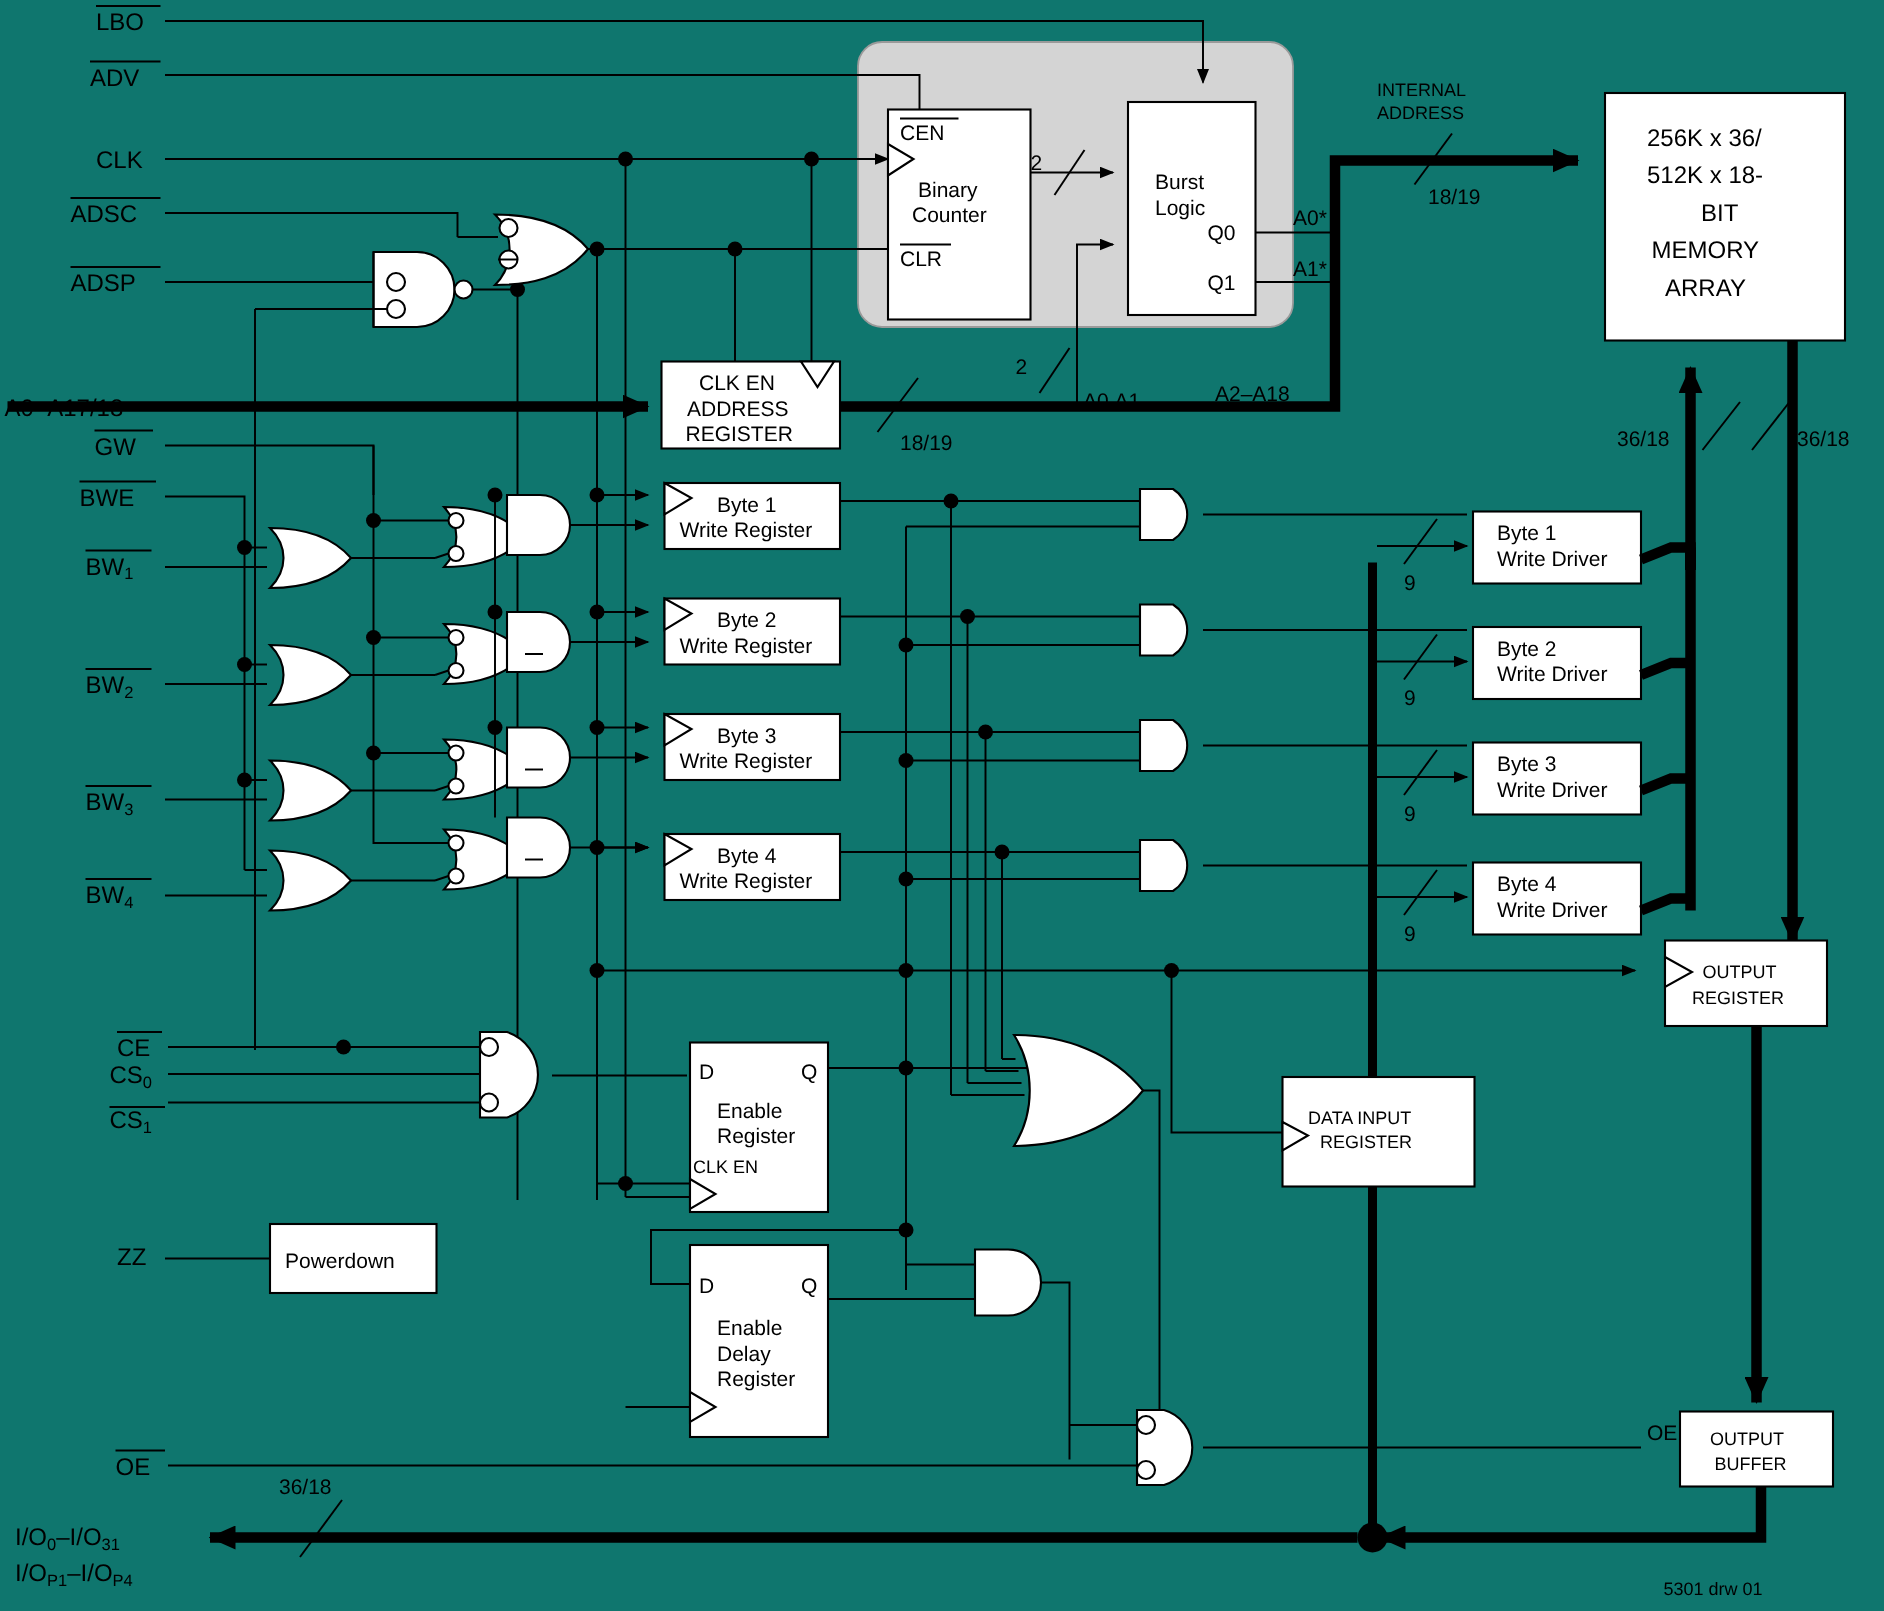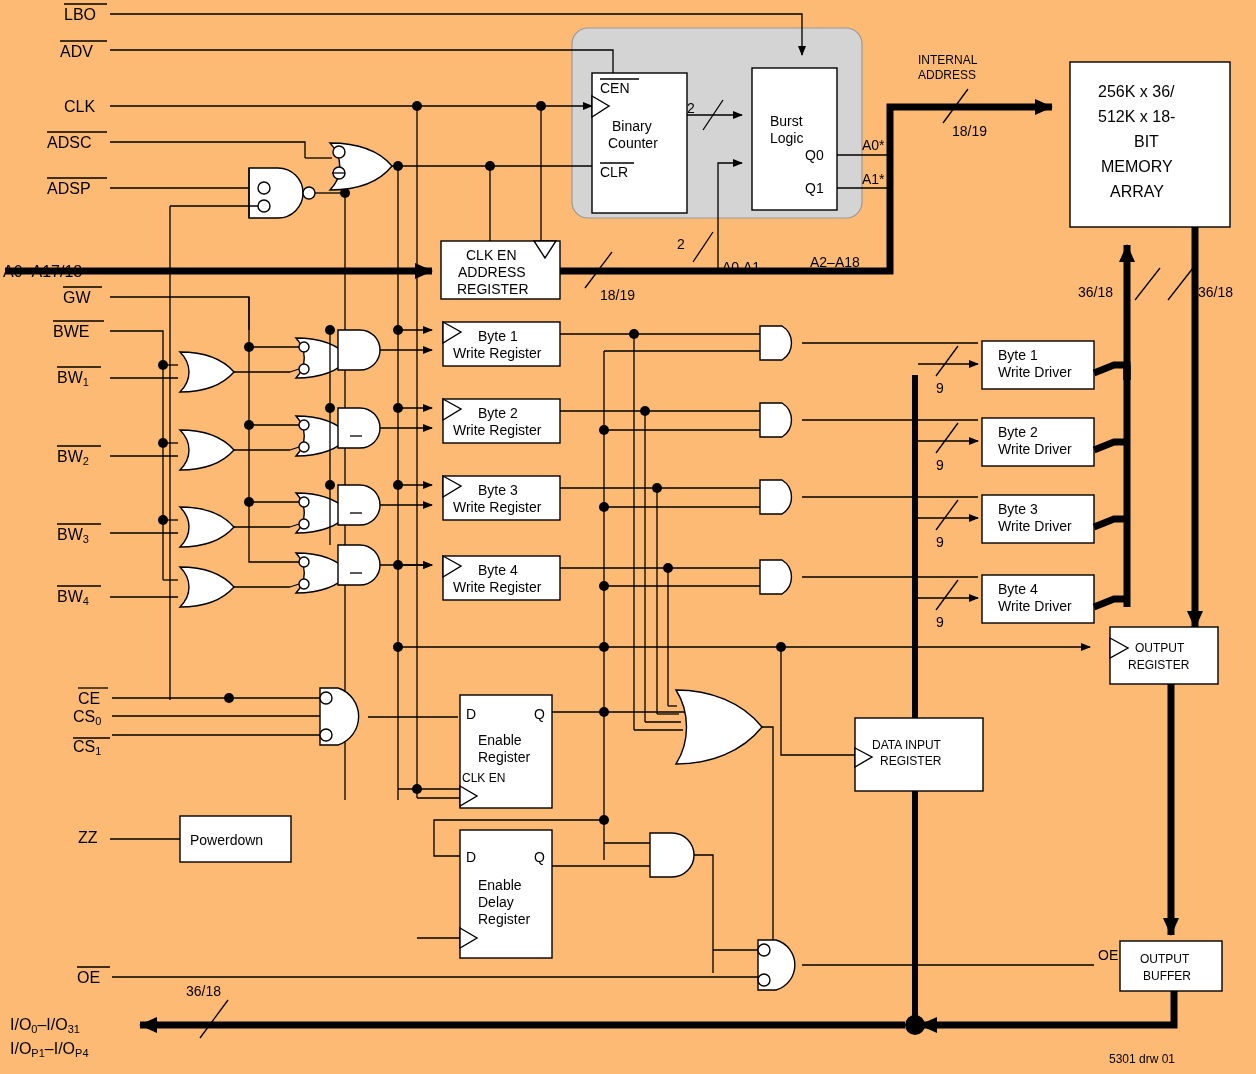--- a/index.html
+++ b/index.html
@@ -1,17 +1,17 @@
 <!DOCTYPE html>
 <html><head>
 <meta charset="utf-8">
 <style>
   html,body{margin:0;padding:0;background:#ffffff;}
   body{font-family:"Liberation Sans",sans-serif;}
-  #root{position:relative;width:1256px;height:1074px;background:#fdba74;overflow:hidden;}
+  #root{position:relative;width:1256px;height:1074px;background:#0f766e;overflow:hidden;}
   svg{position:absolute;top:0;left:0;}
 </style>
 </head>
 <body>
 
 <div id="root">
 <svg width="1256" height="1074" viewBox="0 0 1256 1074">
 
   <defs>
     <marker id="arrThin" markerWidth="10" markerHeight="8" refX="9" refY="4" orient="auto" markerUnits="userSpaceOnUse">

